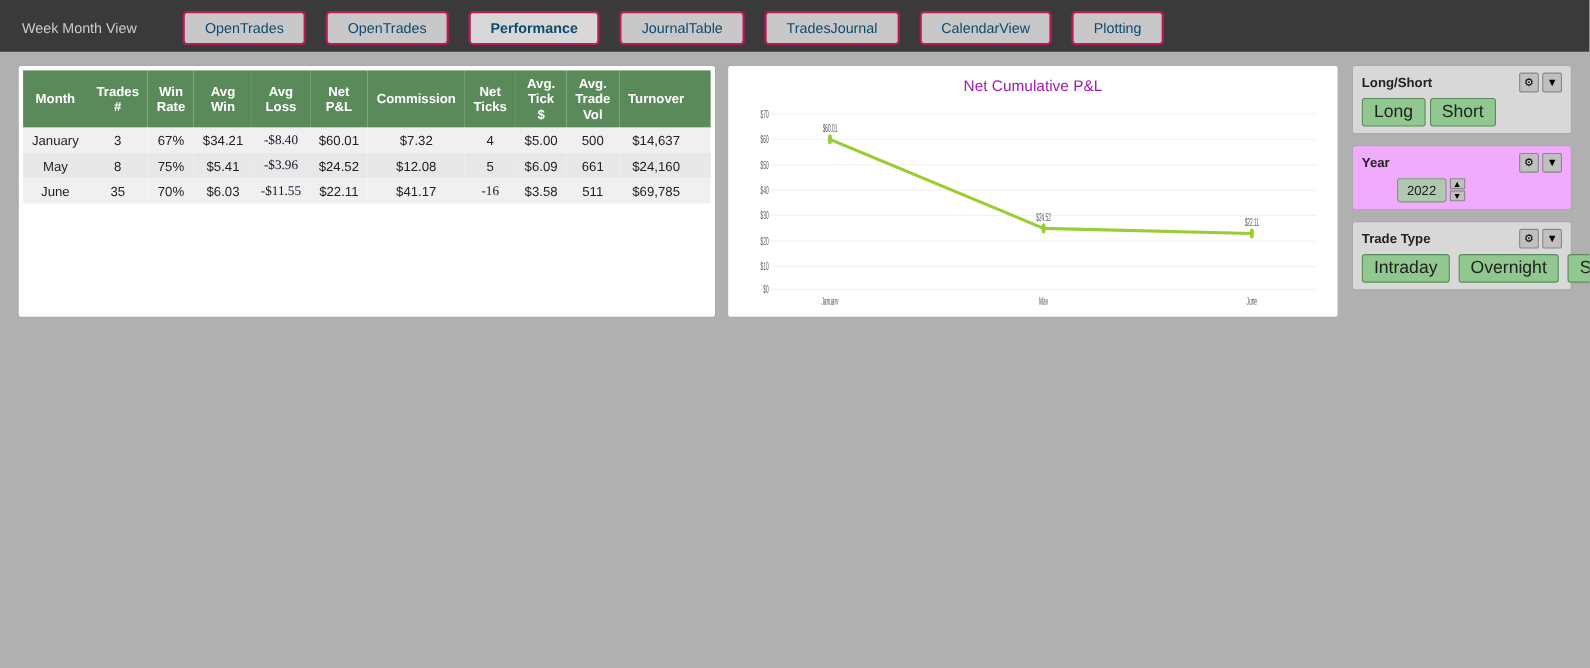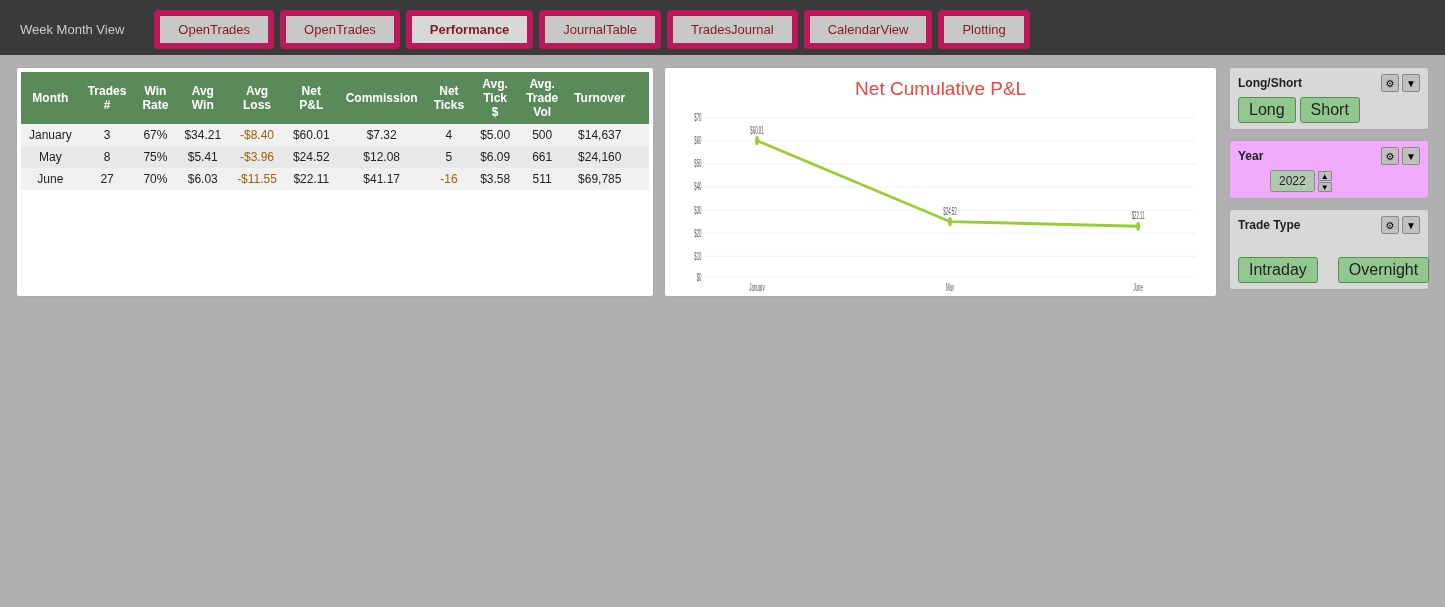--- a/index.html
+++ b/index.html
@@ -31,26 +31,27 @@
       color: #ccc;
       font-size: 13px;
       font-weight: normal;
     }
     .nav-bar {
       display: flex;
       gap: 6px;
     }
     .nav-btn {
       background: #c8c8c8;
-      border: 6px solid #be185d;
+      border: 2px solid #be185d;
       border-radius: 4px;
       padding: 6px 18px;
       font-size: 13px;
       cursor: pointer;
-      color: #7f1d1d;
+      color: #0c4a6e;
+      margin-left: 12px;
     }
     .nav-btn.active {
       background: #d8d8d8;
       font-weight: bold;
     }
 
     
     .main {
       display: flex;
       padding: 12px 16px;
@@ -87,35 +88,35 @@
       font-weight: bold;
       font-size: 12px;
     }
     table tbody tr td {
       padding: 4px 8px;
       text-align: center;
       color: #222;
     }
     table tbody tr:nth-child(odd) { background: #f0f0f0; }
     table tbody tr:nth-child(even) { background: #e8e8e8; }
-    .neg { color: #a16207; }
+    .neg { color: #0f172a; font-family: Liberation Serif, serif; }
 
     
     .chart-container {
       background: white;
       border: 1px solid #aaa;
       border-radius: 3px;
       padding: 10px;
       height: 230px;
       position: relative;
     }
     .chart-title {
       text-align: center;
-      font-size: 19px;
-      color: #ef4444;
+      font-size: 14px;
+      color: #a21caf;
       margin-bottom: 6px;
     }
     .chart-area {
       position: relative;
       width: 100%;
       height: 185px;
     }
     svg.chart-svg {
       width: 100%;
       height: 100%;
@@ -187,21 +188,21 @@
       padding: 6px 8px;
     }
     .year-header {
       display: flex;
       align-items: center;
       justify-content: space-between;
       margin-bottom: 5px;
     }
     .year-select-wrap {
       display: flex;
-      align-items: flex-end;
+      align-items: flex-start;
       gap: 3px;
       padding-left: 32px;
     }
     .year-select {
       background: #b0c8b0;
       border: 1px solid #7a9a7a;
       border-radius: 3px;
       padding: 3px 8px;
       font-size: 12px;
       cursor: pointer;
@@ -228,25 +229,25 @@
     .tradetype-section {
       background: #d8d8d8;
       border: 1px solid #aaa;
       border-radius: 3px;
       padding: 6px 8px;
     }
     .tradetype-header {
       display: flex;
       align-items: center;
       justify-content: space-between;
-      margin-bottom: 23px;
+      margin-bottom: 5px;
     }
     .tradetype-toggle-group {
       display: flex;
-      gap: 20px;
+      gap: 8px;
     }
 
     
     .icon-col { width: 20px; }
   </style>
 </head>
 <body>
 
 <div class="header">
   <div>
@@ -309,21 +310,21 @@
       <td>$24.52</td>
       <td>$12.08</td>
       <td class="">5</td>
       <td>$6.09</td>
       <td>661</td>
       <td>$24,160</td>
       <td></td>
     </tr>
             <tr>
       <td>June</td>
-      <td>27</td>
+      <td>35</td>
       <td>70%</td>
       <td>$6.03</td>
       <td class="neg">-$11.55</td>
       <td>$22.11</td>
       <td>$41.17</td>
       <td class="neg">-16</td>
       <td>$3.58</td>
       <td>511</td>
       <td>$69,785</td>
       <td></td>

